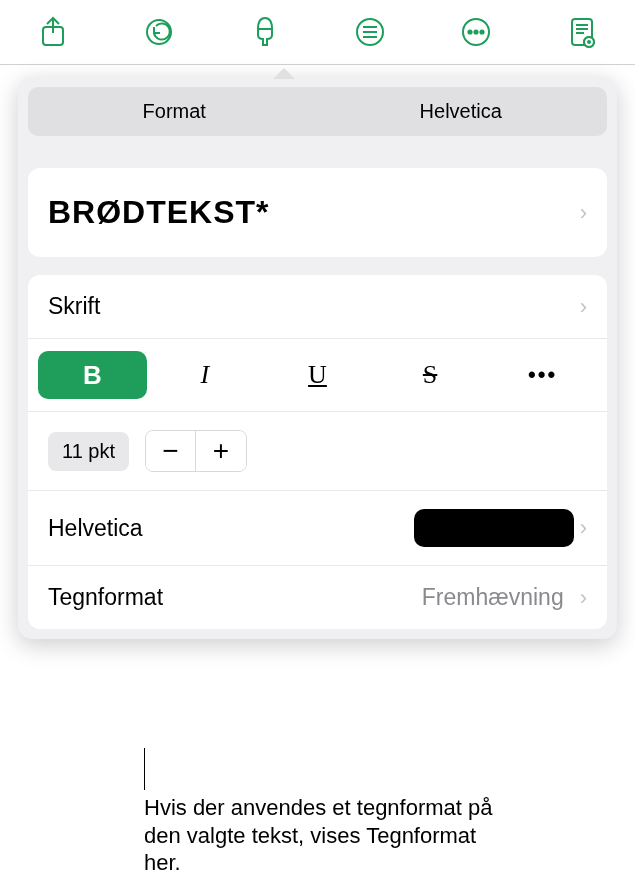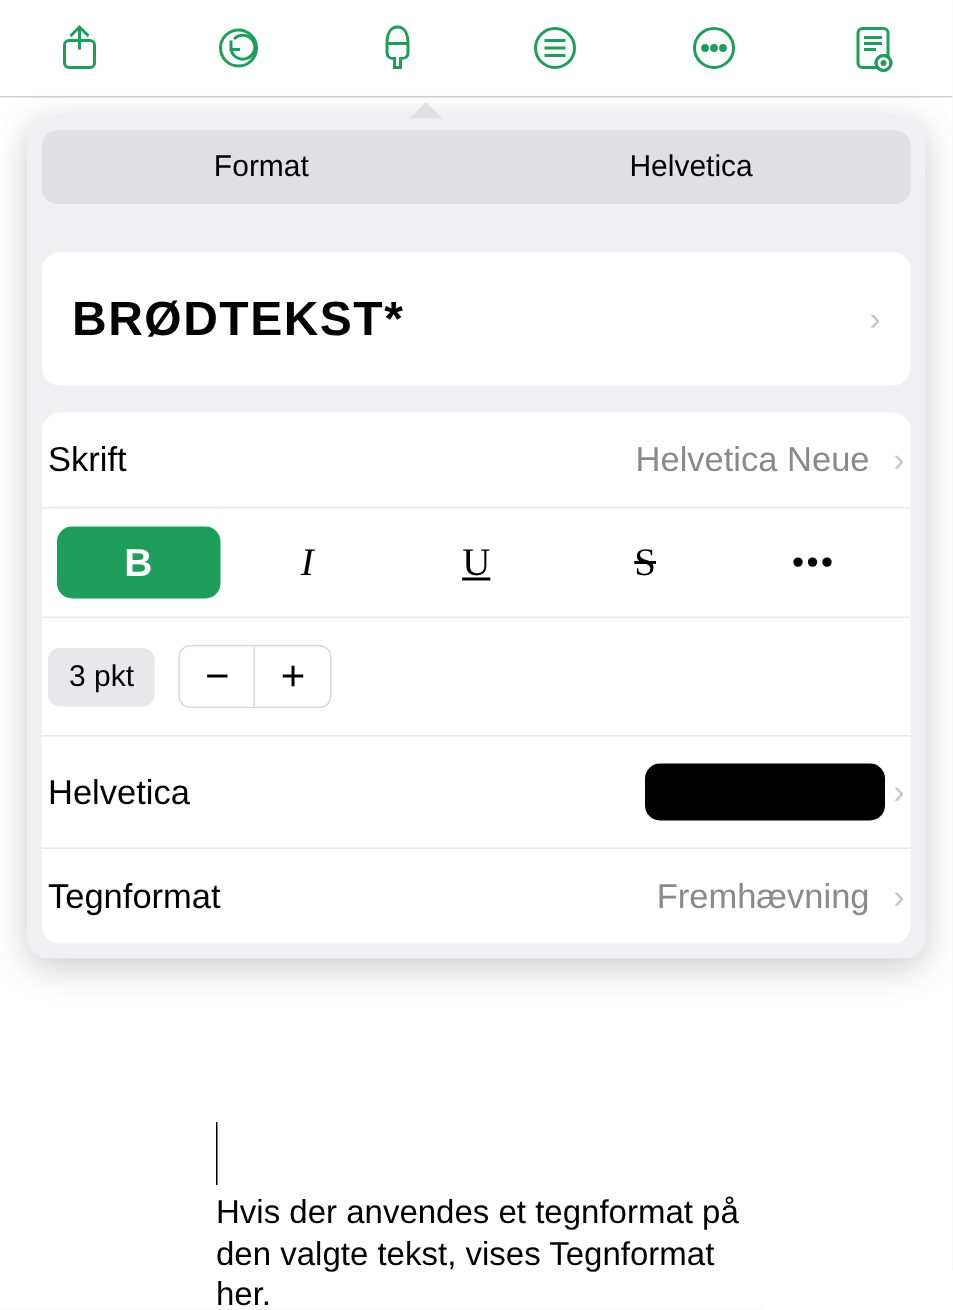--- a/index.html
+++ b/index.html
@@ -92,21 +92,21 @@
       letter-spacing: 1px;
     }
     .chev {
       color: #c5c5c8;
       font-size: 22px;
     }
     .row {
       display: flex;
       align-items: center;
       justify-content: space-between;
-      padding: 18px 4px;
+      padding: 18px 20px;
       border-bottom: 1px solid #e8e8ea;
     }
     .row:last-child { border-bottom: none; }
     .row-label {
       font-size: 23px;
       color: #000;
     }
     .row-value {
       font-size: 23px;
       color: #8a8a8e;
@@ -253,36 +253,35 @@
       <span class="chev">›</span>
     </div>
   </div>
 
   <div class="spacer"></div>
 
   <div class="card">
     <div class="row">
       <span class="row-label">Skrift</span>
       <div class="row-right">
-        <span class="row-value">Helvetica Neue</span>
         <span class="chev">›</span>
       </div>
     </div>
 
     <div class="format-row">
       <div class="fmt-btn bold">B</div>
       <div class="fmt-btn italic">I</div>
       <div class="fmt-btn underline">U</div>
       <div class="fmt-btn strike">S</div>
       <div class="fmt-btn more">•••</div>
     </div>
 
     <div class="row">
       <div class="row-right">
-        <span class="size-value">3 pkt</span>
+        <span class="size-value">11 pkt</span>
         <div class="stepper">
           <div class="stepper-btn">−</div>
           <div class="stepper-btn">+</div>
         </div>
       </div>
     </div>
 
     <div class="row">
       <span class="row-label">Helvetica</span>
       <div class="row-right">

